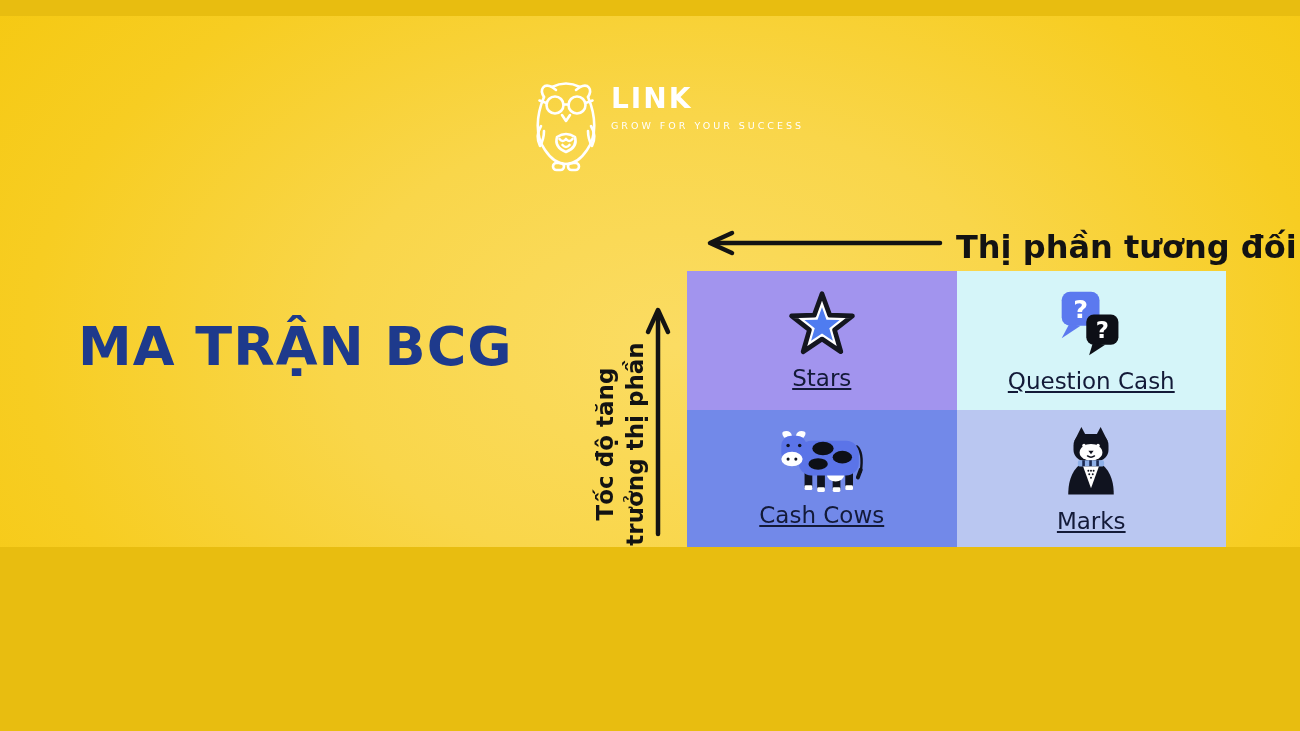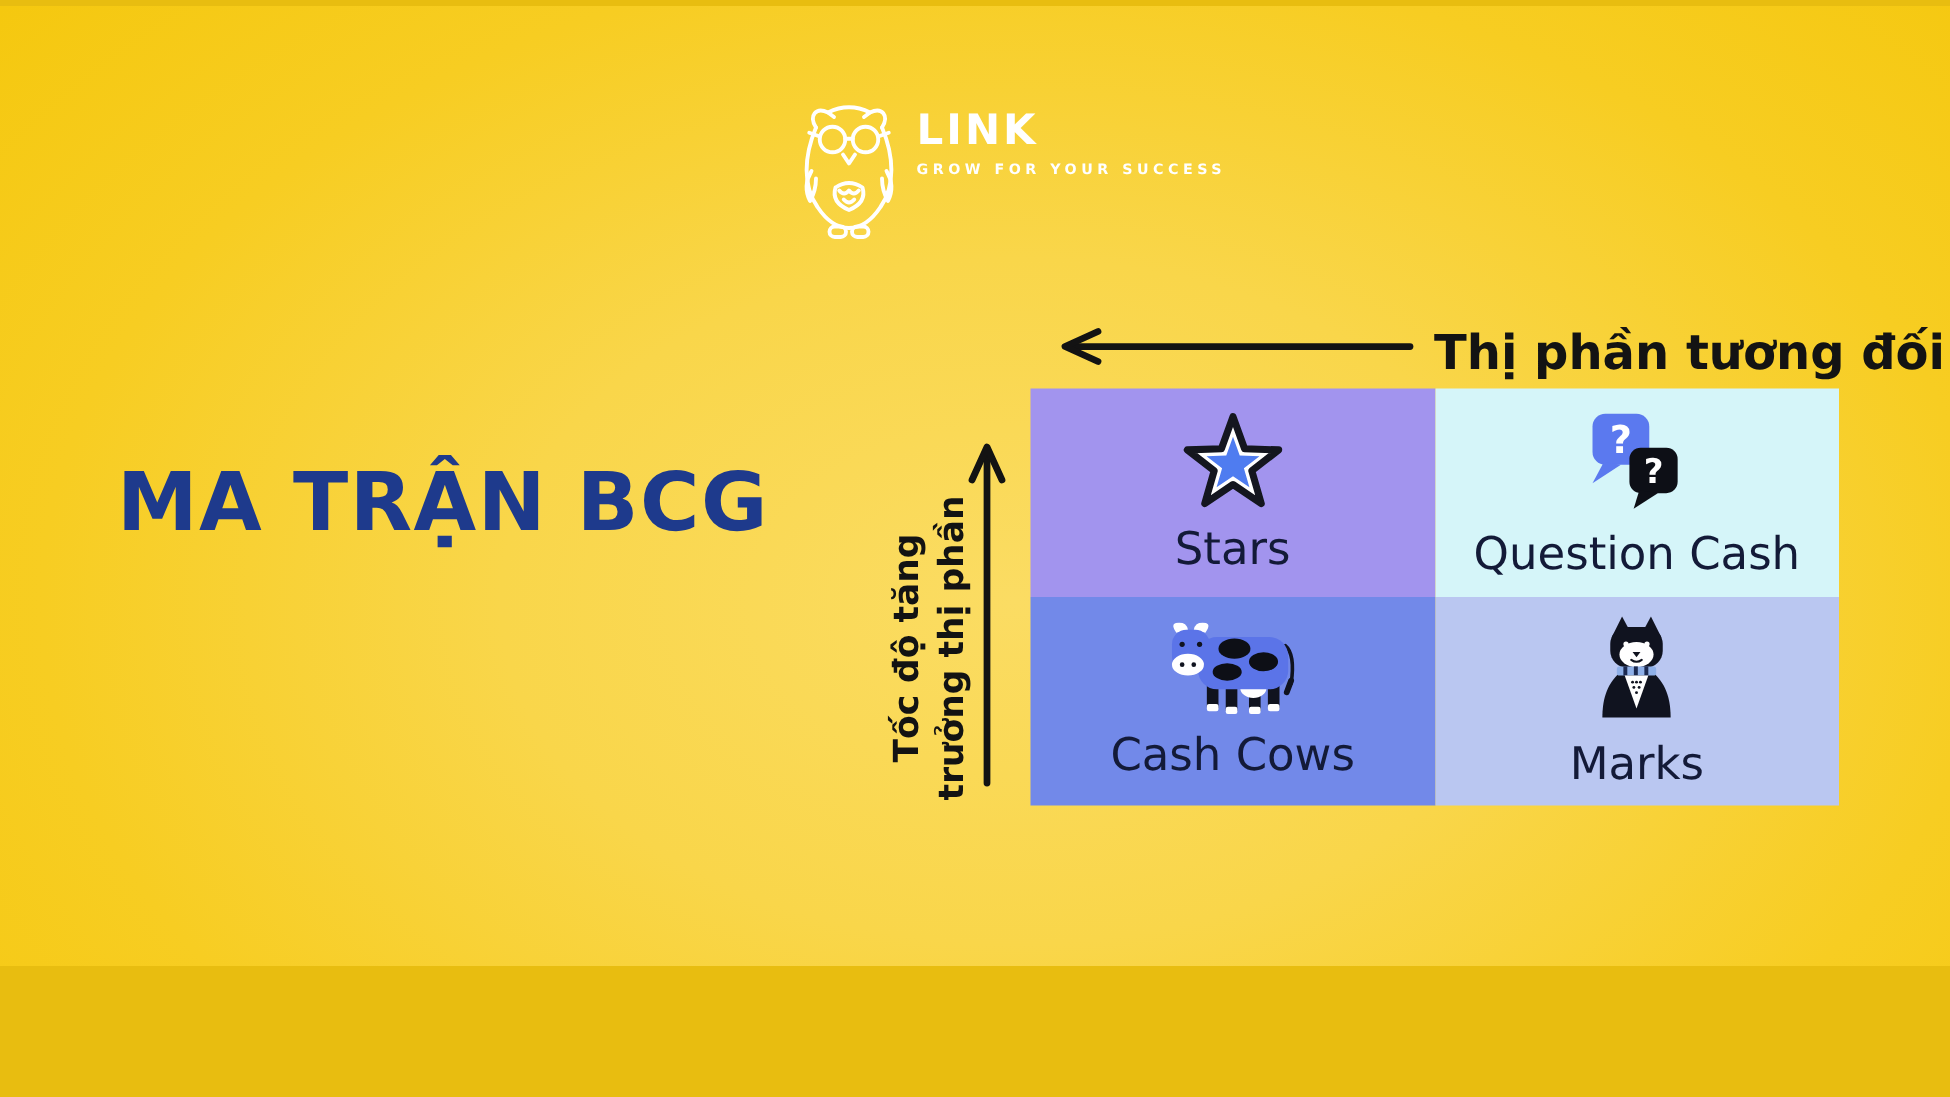--- a/index.html
+++ b/index.html
@@ -5,32 +5,32 @@
   * { margin: 0; padding: 0; box-sizing: border-box; }
   html, body { width: 100%; height: 100%; }
   body {
     font-family: "DejaVu Sans", "Liberation Sans", sans-serif;
     background: #e8bd10;
     overflow: hidden;
   }
   #canvas {
     position: relative;
     width: 1300px;
-    height: 640px;
-    margin: 4px auto;
+    height: 531px;
+    margin: 16px auto;
     background: radial-gradient(ellipse 900px 600px at 52% 62%, #fbdc63 0%, #f9d64a 38%, #f7cd22 72%, #f5c80f 100%);
     overflow: hidden;
   }
 
   
   .logo { position: absolute; left: 533px; top: 62px; display: flex; align-items: flex-start; }
   .owl-svg { width: 66px; height: 94px; display: block; }
   .logo-text { margin-left: 12px; padding-top: 6px; color: #ffffff; }
   .logo-name { font-size: 28px; font-weight: bold; letter-spacing: 2px; line-height: 30px; }
-  .logo-tagline { margin-top: 6px; font-size: 9.5px; font-weight: bold; letter-spacing: 3px; white-space: nowrap; }
+  .logo-tagline { margin-top: 6px; font-size: 9.5px; font-weight: normal; letter-spacing: 3px; white-space: nowrap; }
 
   
   .title {
     position: absolute; left: 78px; top: 296px;
     color: #1e3a8c; font-weight: bold;
     font-size: 54px; line-height: 70px; letter-spacing: 1px; text-align: right;
   }
 
   
   .x-axis-arrow { position: absolute; left: 700px; top: 214px; width: 245px; height: 26px; }
@@ -48,21 +48,21 @@
 
   
   .matrix {
     position: absolute; left: 687px; top: 255px; width: 539px; height: 278px;
     display: grid; grid-template-columns: 1fr 1fr; grid-template-rows: 1fr 1fr;
   }
   .cell {
     display: flex; flex-direction: column; align-items: center; justify-content: center;
     gap: 9px;
   }
-  .cell-label { font-size: 30px; color: #131a38; }
+  .cell-label { font-size: 23px; color: #131a38; text-decoration: underline; }
   .q-icon { display: block; }
 
   svg text { font-family: "DejaVu Sans", "Liberation Sans", sans-serif; }
 </style>
 </head>
 <body>
 
 <div id="canvas">
 
   <div class="logo">

